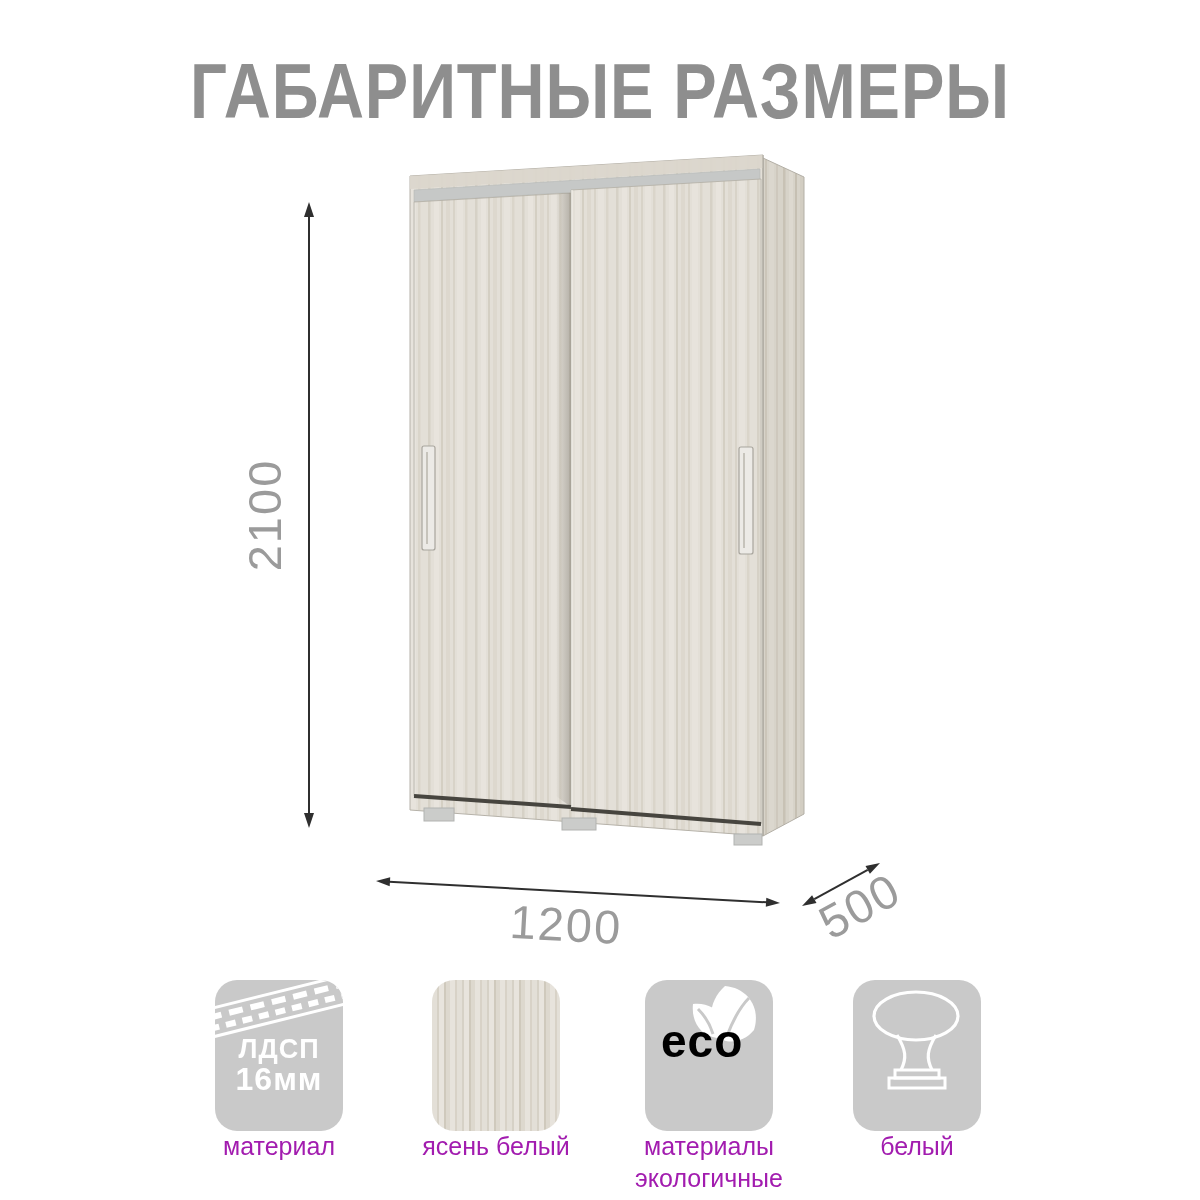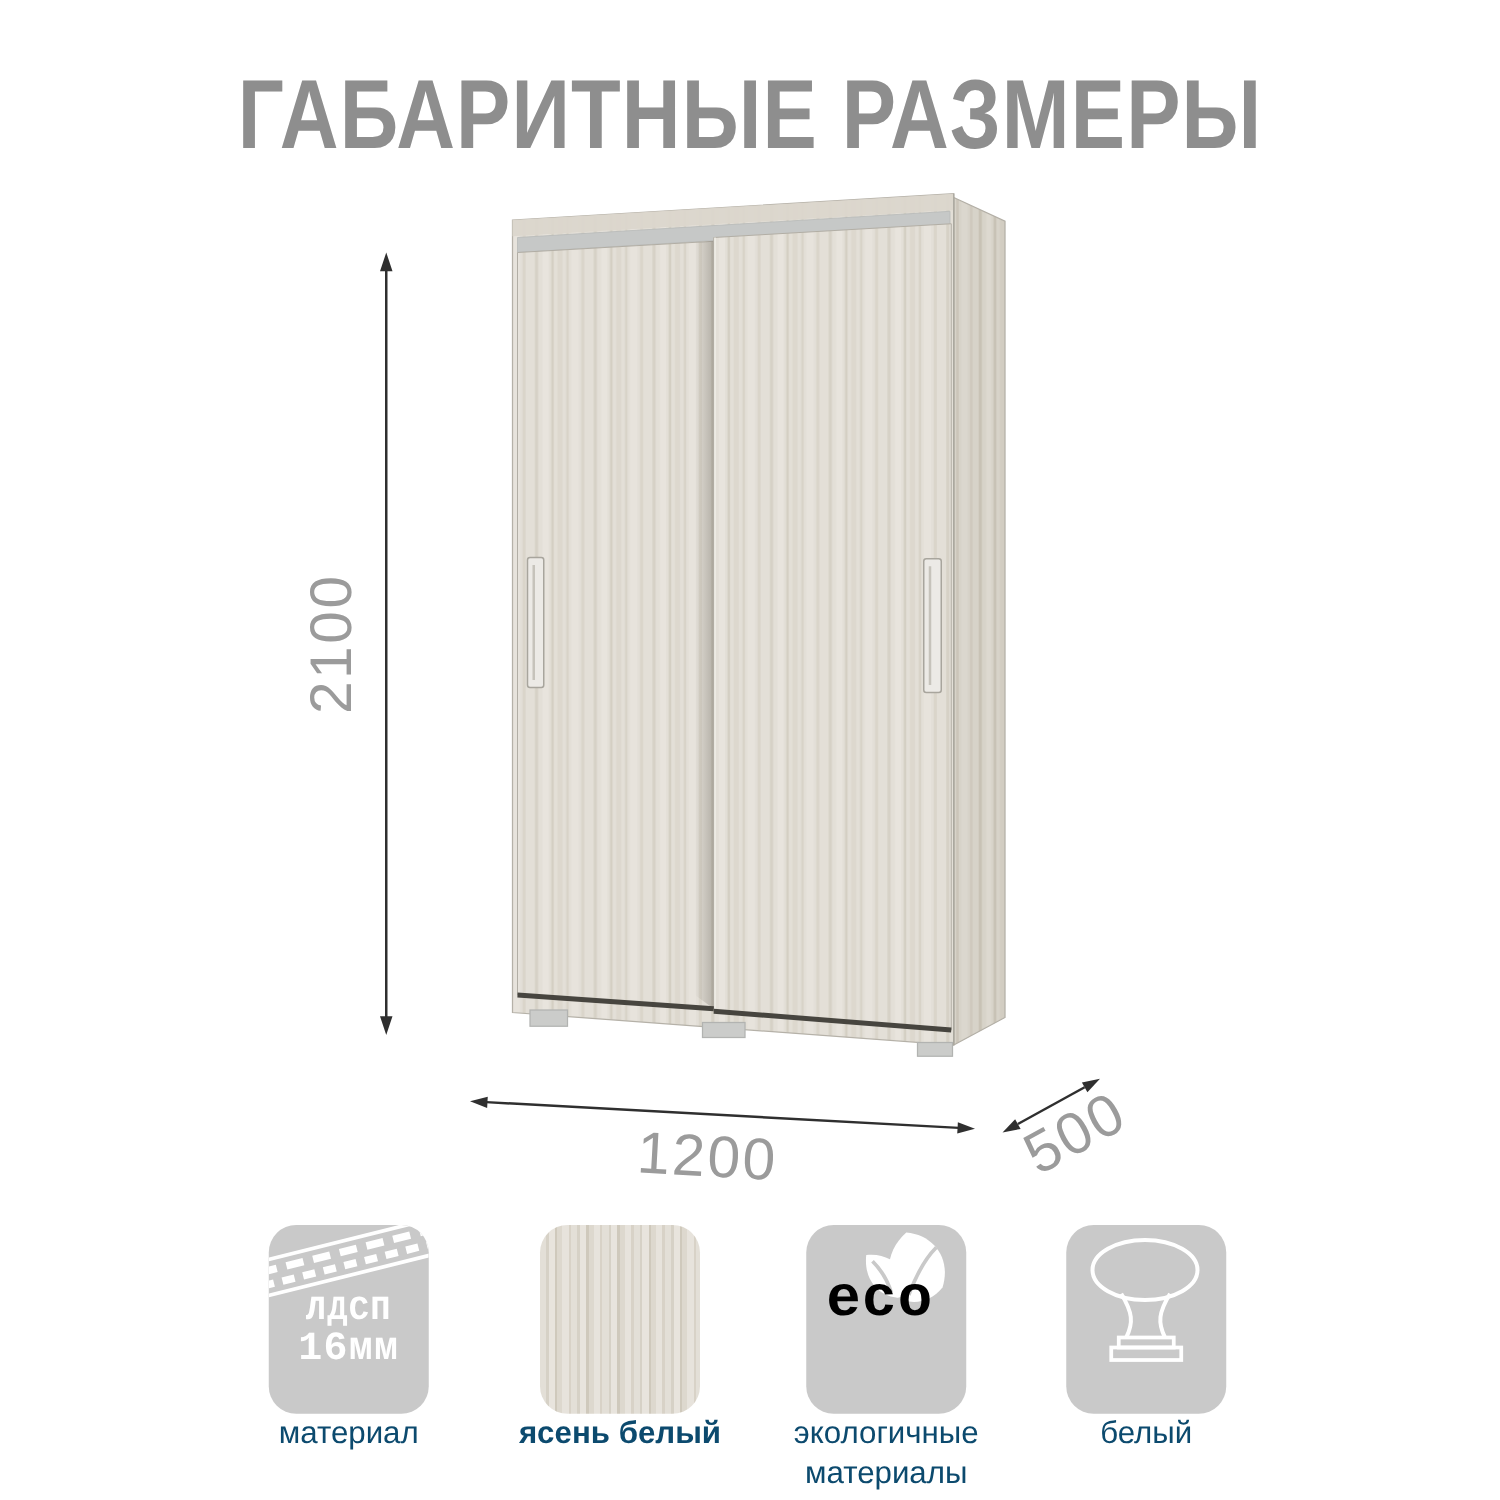--- a/index.html
+++ b/index.html
@@ -14,42 +14,42 @@
     transform:scaleX(.88) scaleY(1.06);transform-origin:center top;
     white-space:nowrap;
   }
 
   
   .figure-svg{position:absolute;left:0;top:0;width:1200px;height:1200px;}
 
   
   .tile{
     position:absolute;top:980px;width:128px;height:151px;border-radius:22px;
-    background:#c9c9c9;overflow:hidden;font-family:Liberation Mono, monospace;
+    background:#c9c9c9;overflow:hidden;
   }
   .tile.swatch{
     background:repeating-linear-gradient(90deg,
       #e3dfd7 0 5px,#d6d1c6 5px 7px,#e8e4dd 7px 12px,#cfc9bc 12px 14px,
       #ddd8ce 14px 18px,#e7e3dc 18px 23px,#d8d2c7 23px 25px);
   }
   .tile svg{position:absolute;left:0;top:0;}
   .tile .chip-text{
     position:absolute;left:0;right:0;top:54px;text-align:center;color:#ffffff;
     font-weight:bold;line-height:30px;
   }
   .tile .chip-line1{font-size:27px;letter-spacing:1px;}
   .tile .chip-line2{font-size:32px;letter-spacing:1px;}
   .tile .eco-text{
     position:absolute;left:0;width:100%;top:34px;text-align:left;
     padding-left:16px;box-sizing:border-box;
     color:#000000;font-weight:bold;font-size:46px;letter-spacing:1px;
   }
   .caption{
     position:absolute;top:1130px;width:240px;text-align:center;
-    color:#0c4a6e;font-size:25px;line-height:32px;
+    color:#a21caf;font-size:25px;line-height:32px;
   }
 </style>
 </head>
 <body>
 
 <div class="stage">
 
   <div class="page-title">ГАБАРИТНЫЕ РАЗМЕРЫ</div>
 
   <svg class="figure-svg" viewBox="0 0 1200 1200">
@@ -168,25 +168,25 @@
       <path d="M 44,55 C 53,70 54,78 48,90 M 83,55 C 74,70 73,78 79,90" stroke="#ffffff" stroke-width="3.2" fill="none"></path>
       <rect x="42" y="90" width="44" height="8" stroke="#ffffff" stroke-width="3" fill="none"></rect>
       <rect x="36" y="98" width="56" height="10" stroke="#ffffff" stroke-width="3" fill="none"></rect>
     </svg>
   </div>
 
   <div class="caption" style="left:159px;">
     <div>материал</div>
     <div></div>
   </div>
-  <div class="caption" style="left:376px;font-weight:bold;">
+  <div class="caption" style="left:376px;">
     <div>ясень белый</div>
     <div></div>
   </div>
   <div class="caption" style="left:589px;">
+    <div>материалы</div>
     <div>экологичные</div>
-    <div>материалы</div>
   </div>
   <div class="caption" style="left:797px;">
     <div>белый</div>
   </div>
 
 </div>
 
 </body></html>

